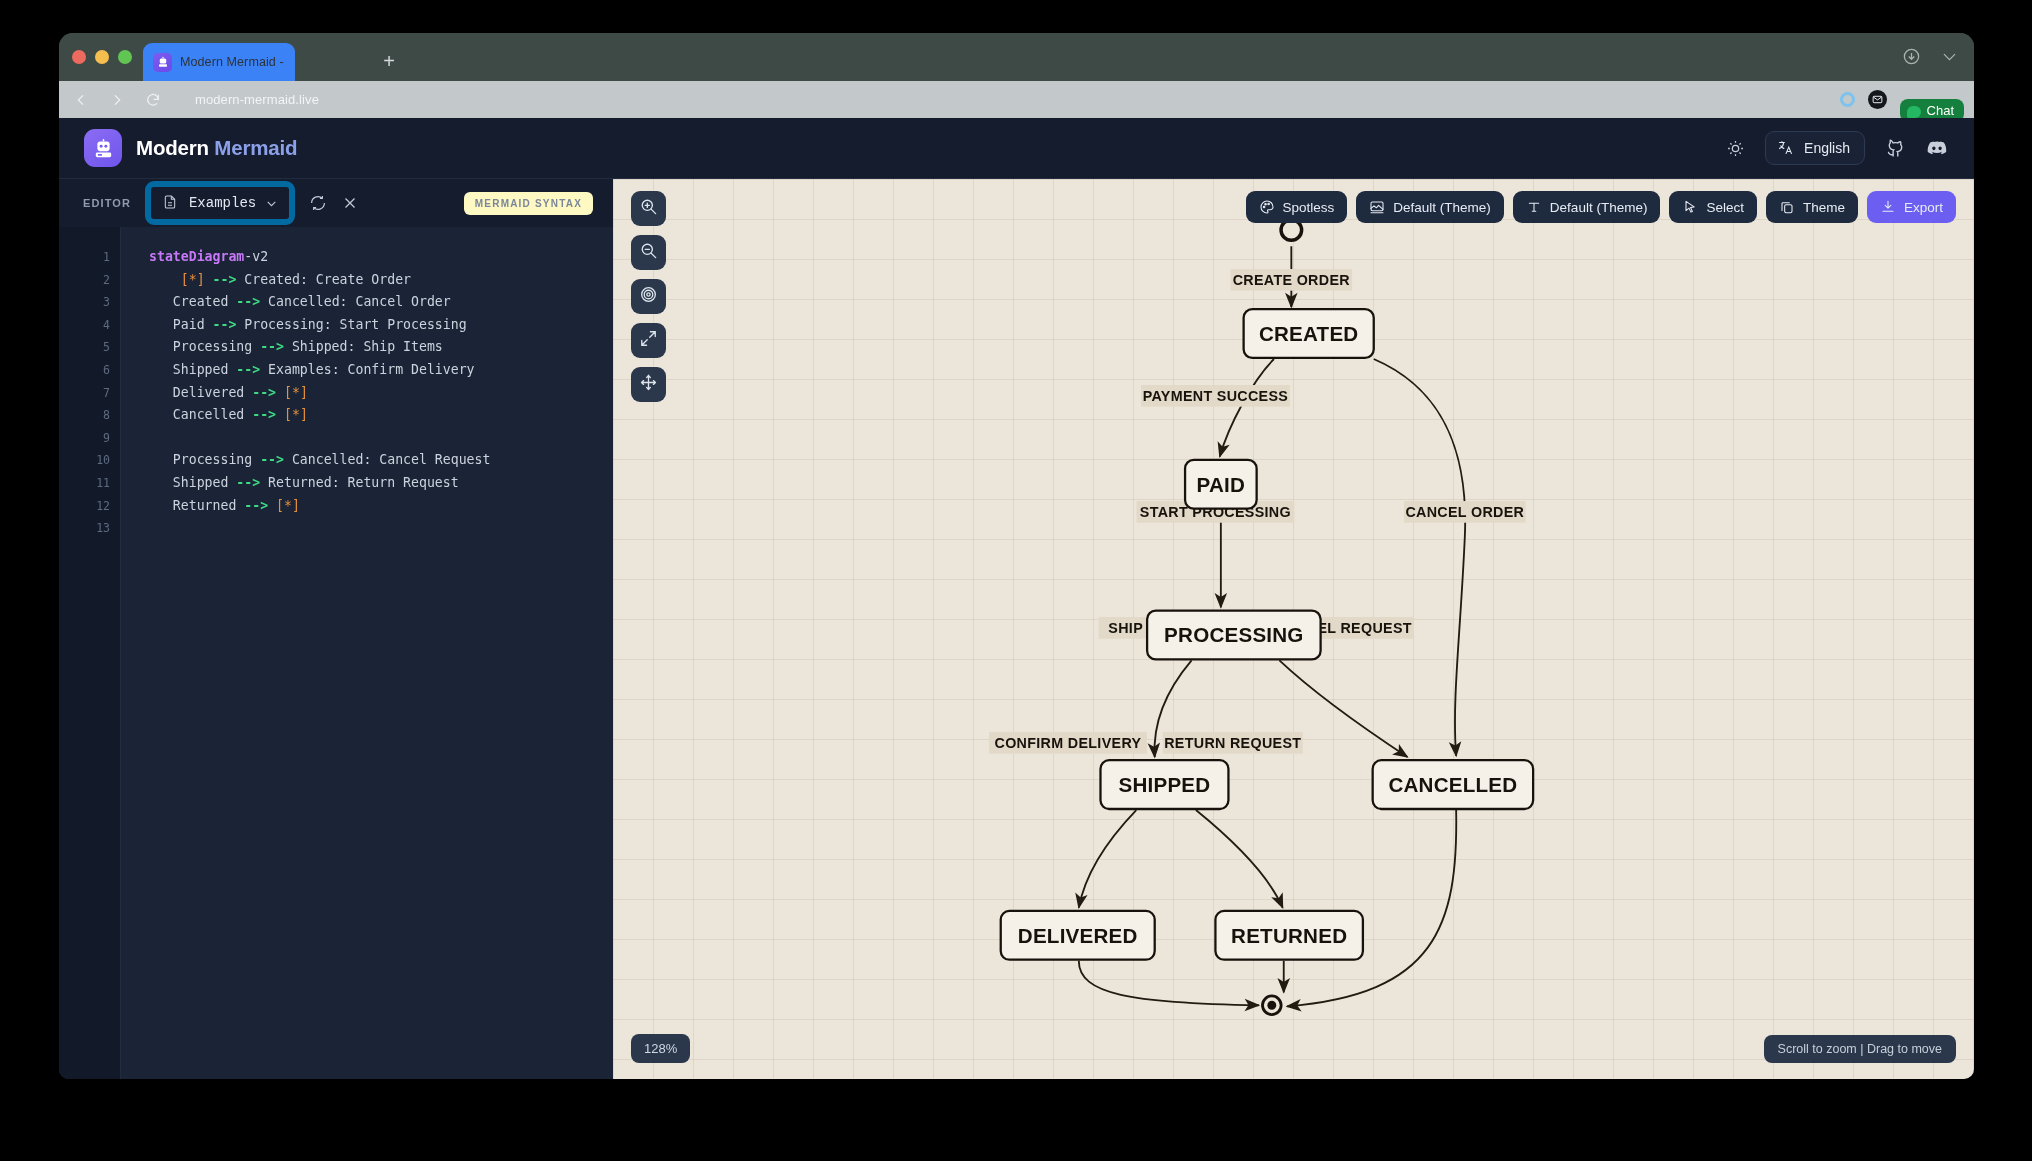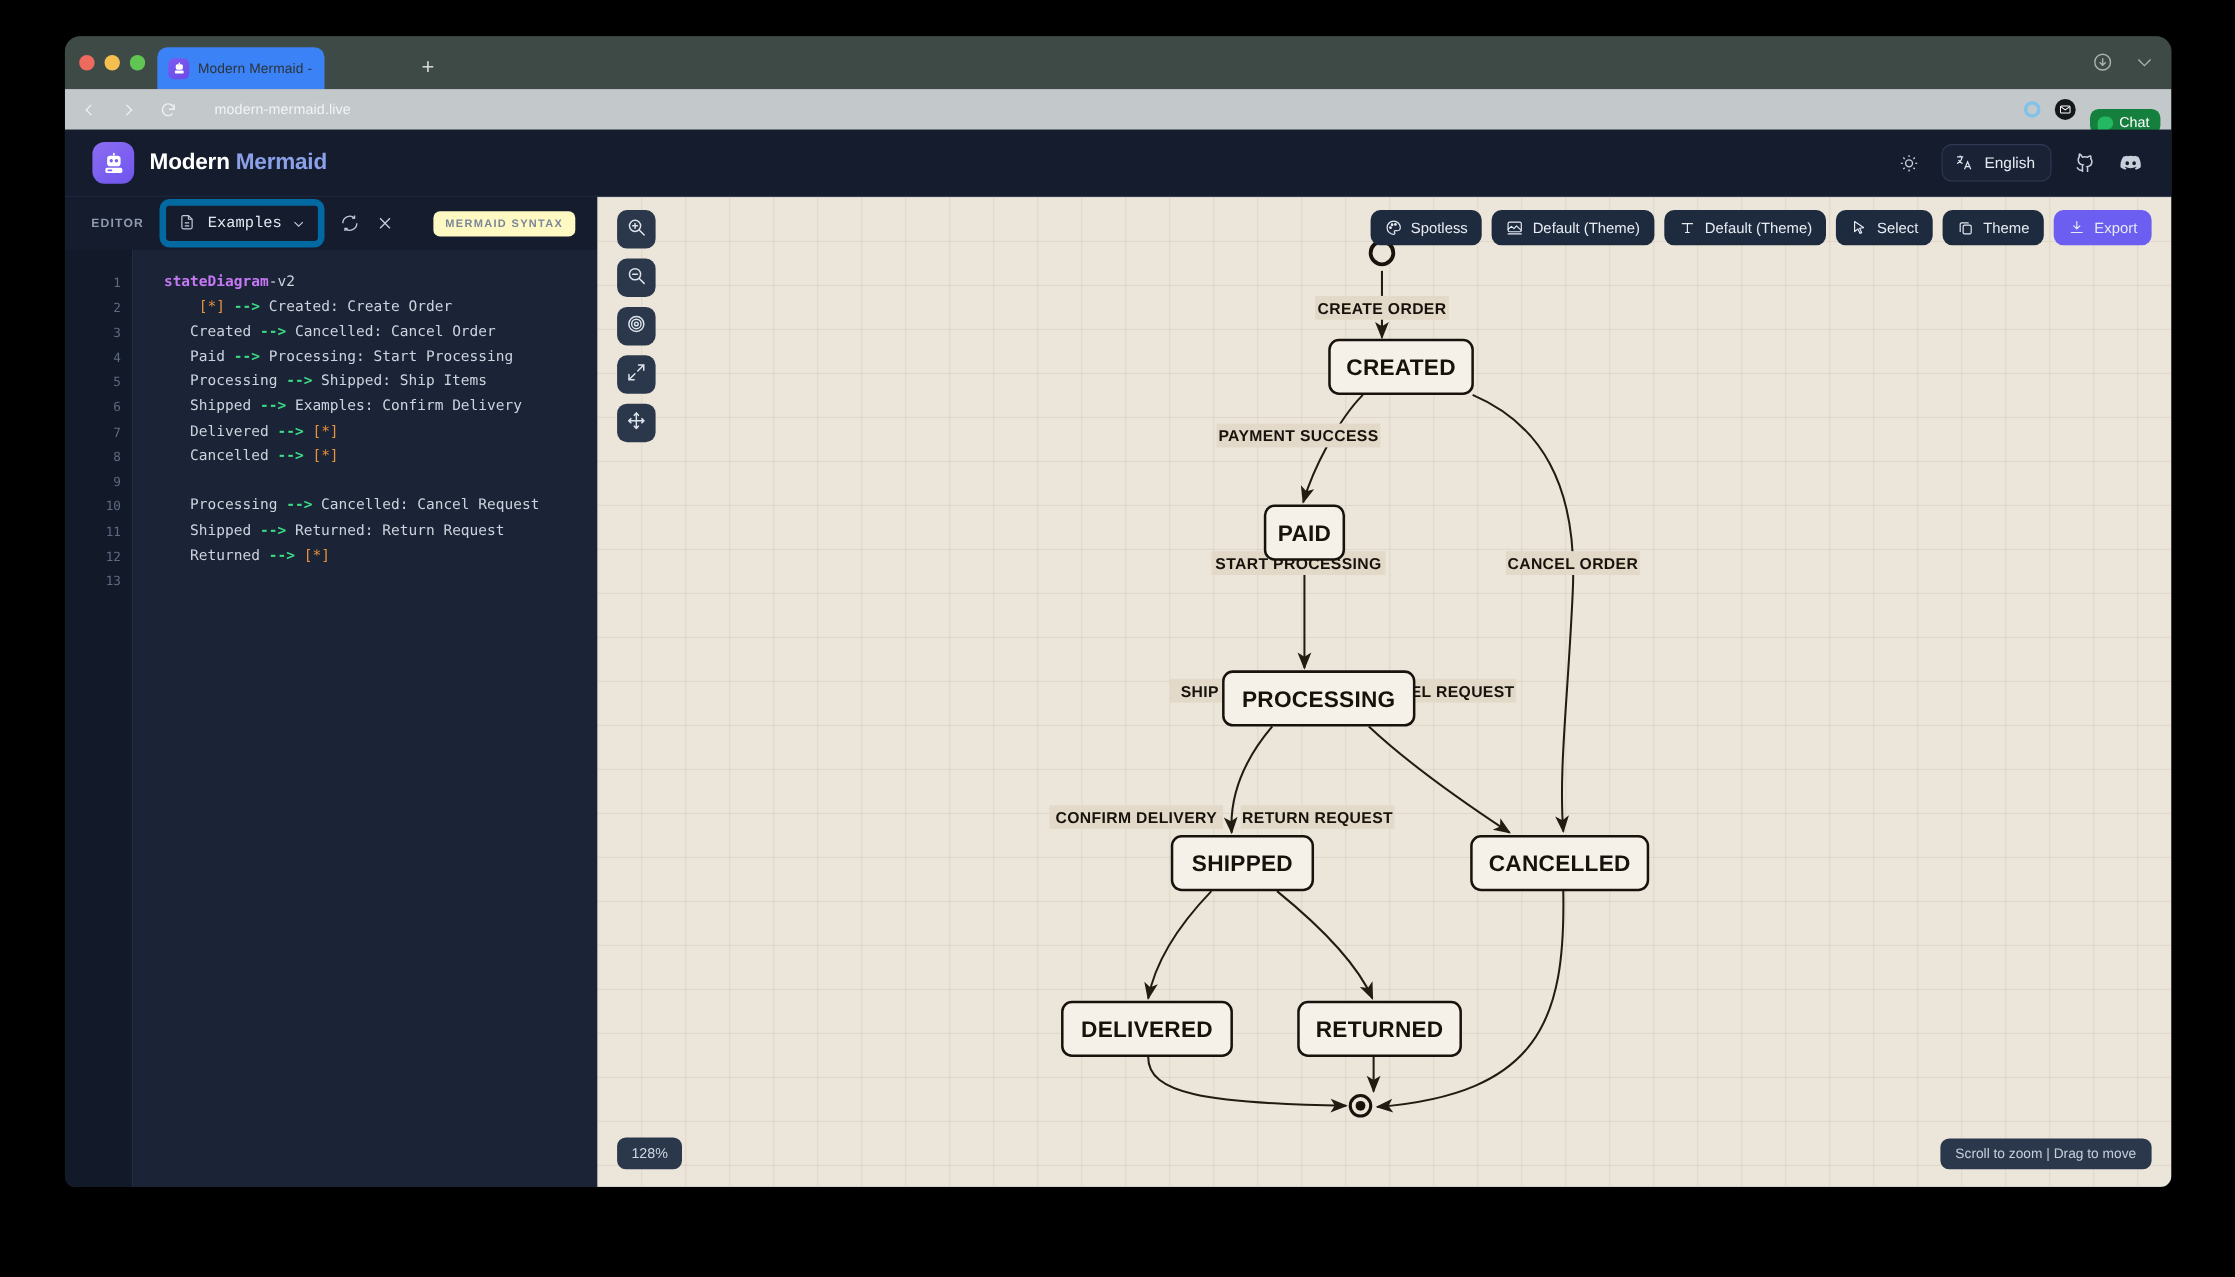--- a/index.html
+++ b/index.html
@@ -194,21 +194,21 @@
     padding: 7px 14px 7px 11px;
     background: #1a2336;
   }
   .lang-label { font-size: 14px; color: #e6eaf2; }
 
   
   .body-split { flex: 1 1 auto; display: flex; min-height: 0; }
 
   
   .editor-pane {
-    width: 484px;
+    width: 554px;
     flex: 0 0 auto;
     background: #1b2436;
     display: flex;
     flex-direction: column;
     min-height: 0;
   }
   .editor-toolbar {
     height: 48px;
     flex: 0 0 auto;
     display: flex;

